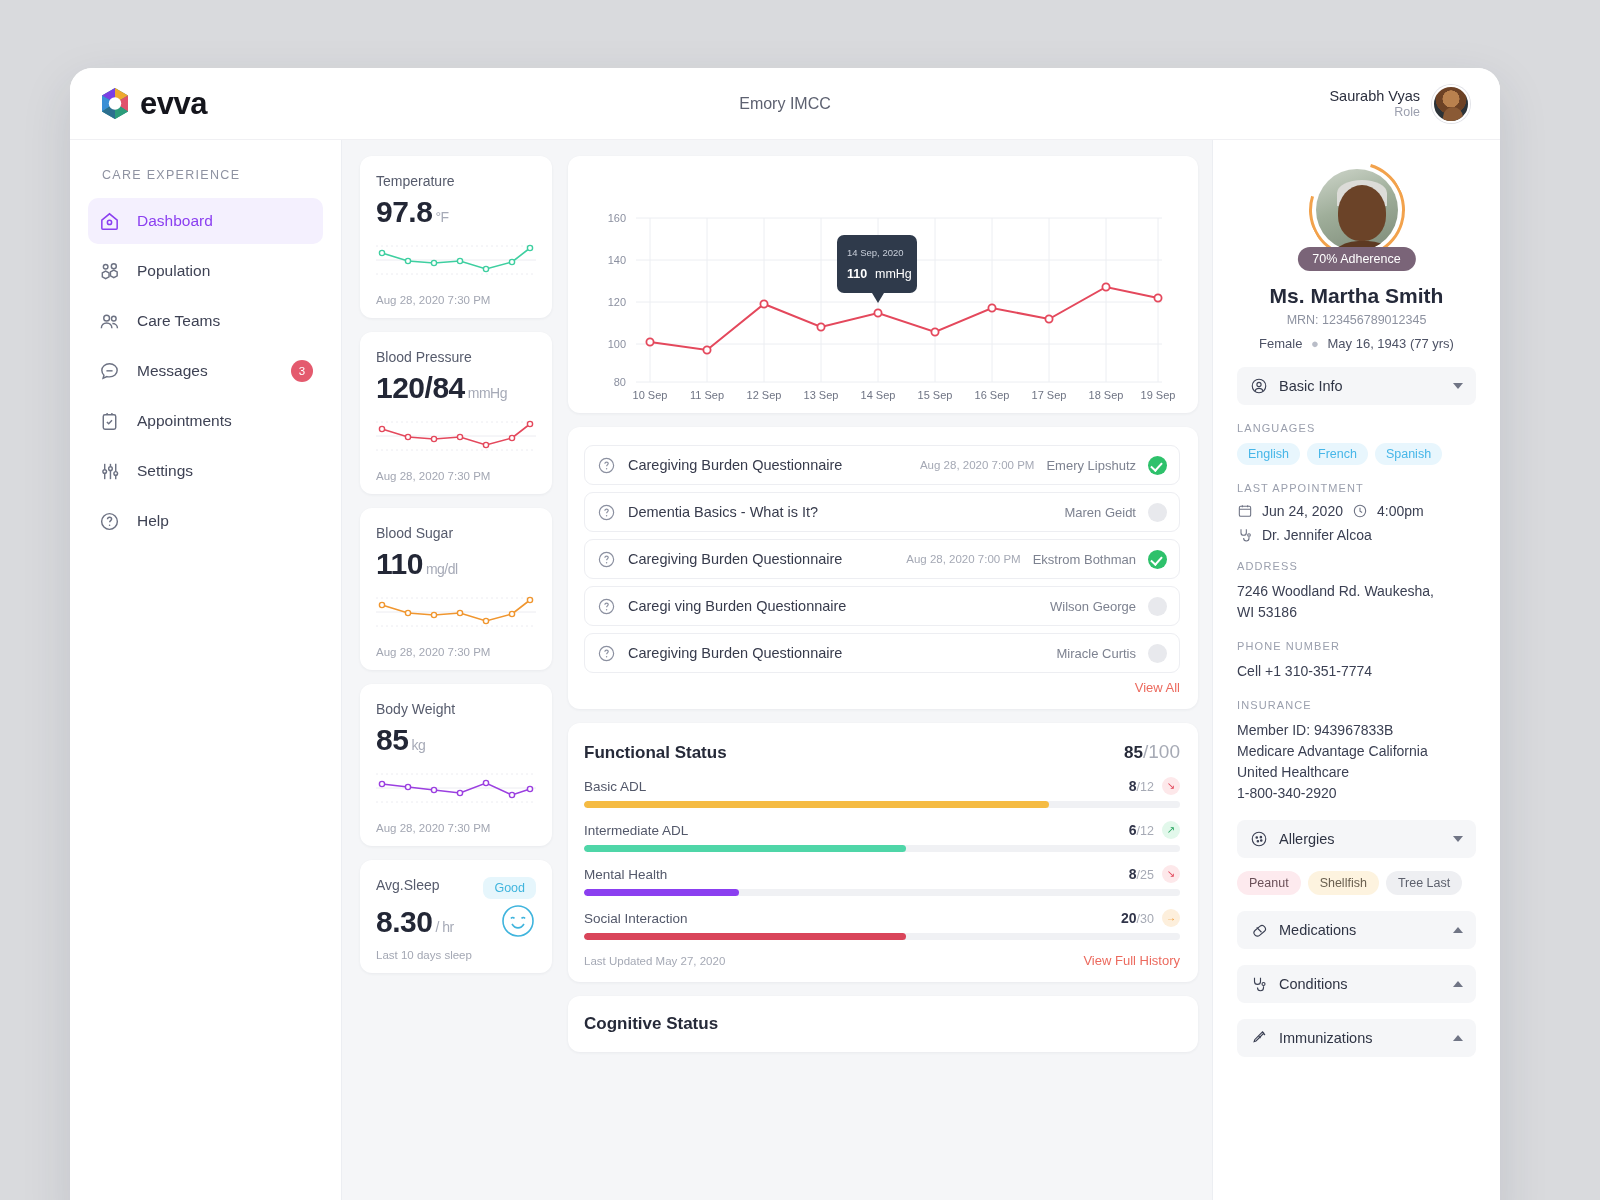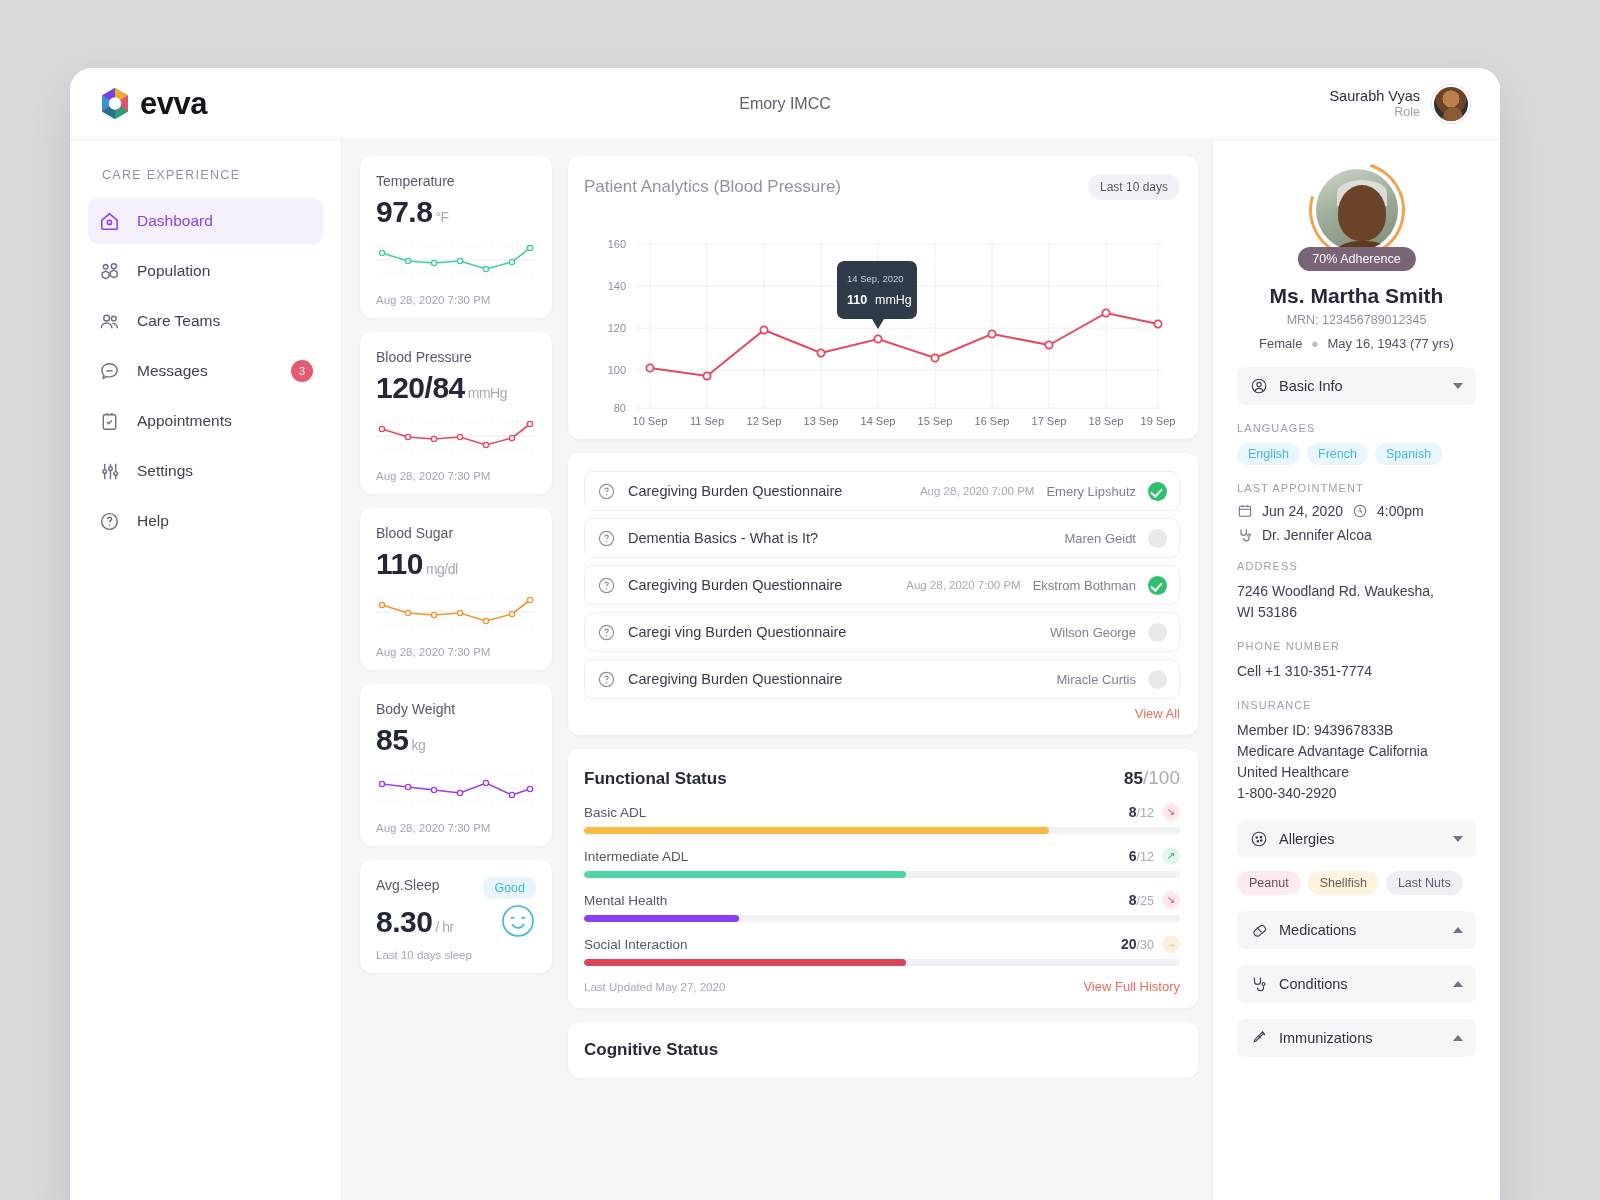--- a/index.html
+++ b/index.html
@@ -440,27 +440,20 @@
               <path d="M12 21c1.6 2.6 4 3.9 6 3.9s4.4-1.3 6-3.9"></path>
             </svg>
           </div>
           <div class="sleep-sub">Last 10 days sleep</div>
         </div>
       </div>
 
       <div class="col-center">
 
         <div class="card chart-card">
-          <div class="chart-head">
-            <div class="chart-title">
-              <span>Patient Analytics</span>
-              <span>(Blood Pressure)</span>
-            </div>
-            <div class="chip-range">Last 10 days</div>
-          </div>
           <div class="chart-area">
             <svg viewBox="0 0 580 215" width="100%" height="215">
 
               <text x="34" y="36" font-size="11" fill="#8b90a0" text-anchor="end" font-family="Liberation Sans">160</text>
               <text x="34" y="78" font-size="11" fill="#8b90a0" text-anchor="end" font-family="Liberation Sans">140</text>
               <text x="34" y="120" fill="#8b90a0" font-size="11" text-anchor="end" font-family="Liberation Sans">120</text>
               <text x="34" y="162" font-size="11" fill="#8b90a0" text-anchor="end" font-family="Liberation Sans">100</text>
               <text x="34" y="200" font-size="11" fill="#8b90a0" text-anchor="end" font-family="Liberation Sans">80</text>
 
               <g stroke="#eceef2" stroke-width="1">
@@ -738,21 +731,21 @@
               <circle cx="14.5" cy="9.5" r="1" fill="#3b4053"></circle>
               <circle cx="10.5" cy="15" r="1" fill="#3b4053"></circle>
               <circle cx="15" cy="14" r="1" fill="#3b4053"></circle>
             </svg>
           <span class="clabel">Allergies</span>
           <span class="caret down"></span>
         </div>
         <div class="chips" style="margin-top:13px">
           <span class="chip-al peanut">Peanut</span>
           <span class="chip-al shellfish">Shellfish</span>
-          <span class="chip-al treenuts">Last Nuts</span>
+          <span class="chip-al treenuts">Tree Last</span>
         </div>
 
         <div class="collapse">
           <svg class="cico" viewBox="0 0 24 24" fill="none" stroke="#3b4053" stroke-width="1.5">
               <rect x="3.5" y="9" width="17" height="9" rx="4.5" transform="rotate(-40 12 12)"></rect>
               <path d="M9 8.5 15.3 15"></path>
             </svg>
           <span class="clabel">Medications</span>
           <span class="caret up"></span>
         </div>

